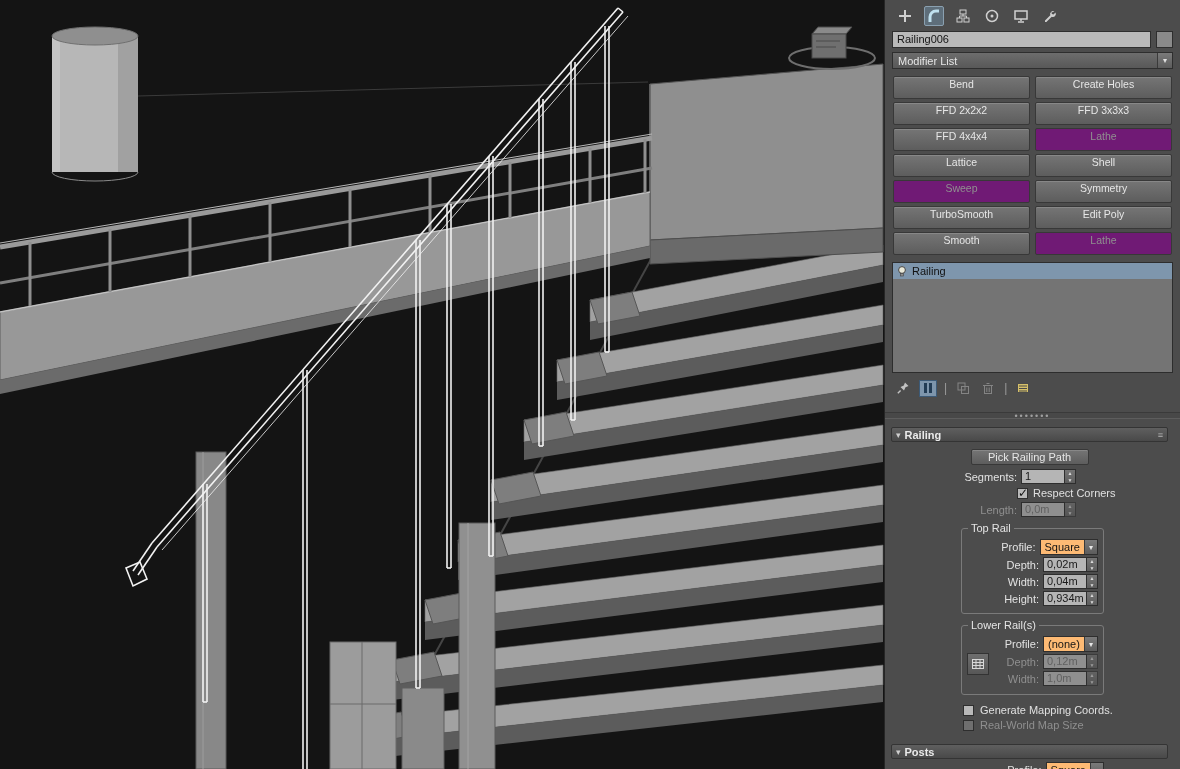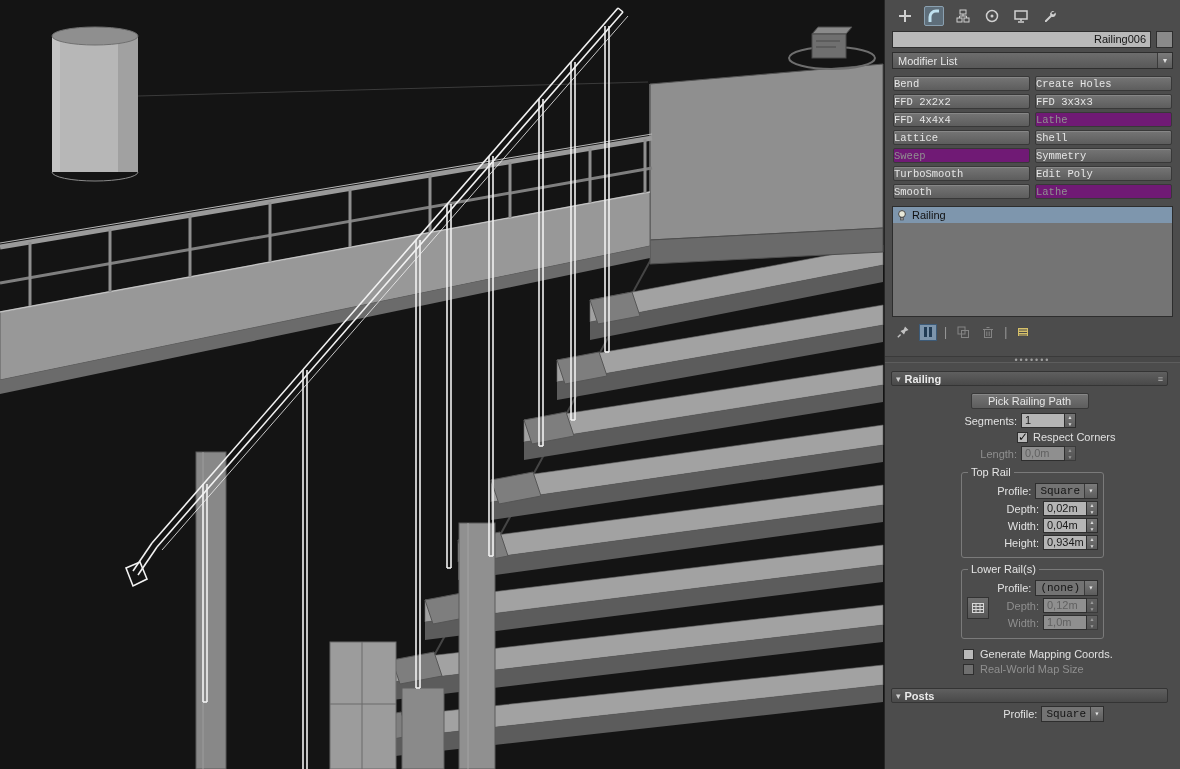--- a/index.html
+++ b/index.html
@@ -15,33 +15,33 @@
   
   .cmd-panel { position:absolute; left:884px; top:0; width:296px; height:769px;
                background:#4c4c4c; border-left:1px solid #262626; color:#e0e0e0; overflow:hidden; }
 
   .tabs { display:flex; align-items:center; gap:9px; padding:6px 10px 3px 10px; height:28px; }
   .tab { width:20px; height:20px; display:flex; align-items:center; justify-content:center; border:1px solid transparent; border-radius:2px; }
   .tab.active { background:#5e6e7a; border:1px solid #8aa0b0; }
 
   .name-row { display:flex; gap:5px; padding:3px 7px 2px 7px; align-items:center; }
   .obj-name { flex:1; height:17px; line-height:15px; background:#b9b9b9; color:#141414;
-              border:1px solid #2e2e2e; padding:0 4px;text-align:right; }
+              border:1px solid #2e2e2e; padding:0 4px; }
   .color-swatch { width:17px; height:17px; background:#8a8a8a; border:1px solid #2e2e2e; }
 
   .modlist { display:flex; margin:2px 7px; height:17px; border:1px solid #2e2e2e;
              background:linear-gradient(#6d6d6d,#585858); align-items:center; }
   .modlist .lbl { flex:1; padding:8px 5px; color:#e6e6e6; }
   .modlist .dd-ar { width:15px; text-align:center; font-size:8px; color:#e0e0e0;
                     border-left:1px solid #3a3a3a; background:linear-gradient(#7a7a7a,#5c5c5c); line-height:15px; }
 
   .mod-grid { display:grid; grid-template-columns:1fr 1fr; gap:3px 5px; margin:7px 8px 2px 8px; }
-  .mbtn { height:15px; line-height:14px; text-align:left; font-size:10.5px; color:#e6e6e6;
+  .mbtn { height:23px; line-height:14px; text-align:center; font-size:10.5px; color:#e6e6e6;
           background:linear-gradient(#757575,#5d5d5d); border:1px solid #383838; border-radius:2px;
-          box-shadow:inset 0 1px 0 rgba(255,255,255,.14); overflow:hidden; white-space:nowrap;font-family:Liberation Mono, monospace; }
+          box-shadow:inset 0 1px 0 rgba(255,255,255,.14); overflow:hidden; white-space:nowrap; }
   .mbtn.disabled { color:#909090; background:#701a75; box-shadow:none; }
 
   .stack { margin:7px 7px 0 7px; height:111px; background:#747474; border:1px solid #2d2d2d; overflow:hidden; }
   .stack-row { height:16px; display:flex; align-items:center; gap:4px; padding:0 3px; color:#111; }
   .stack-row.checked { background:#7e96ad; border-bottom:1px solid #5a7austin; }
   .stack-row.checked { background:#7e96ad; }
 
   .stack-tools { display:flex; align-items:center; gap:7px; padding:4px 9px 0 9px; height:26px; }
   .tool { width:18px; height:17px; display:flex; align-items:center; justify-content:center; border:1px solid transparent; }
   .tool.active { background:#7d95ac; border:1px solid #3c5a77; }
@@ -68,21 +68,21 @@
   .prow { display:flex; align-items:center; margin:3px 0; }
   .prow .plabel { flex:1; text-align:right; padding-right:4px; color:#e2e2e2; }
   .num { width:44px; height:15px; line-height:13px; background:#b5b5b5; color:#1a1a1a;
          border:1px solid #2e2e2e; padding:0 3px; }
   .spin { display:inline-flex; flex-direction:column; width:11px; height:15px;
           border:1px solid #2e2e2e; border-left:none; background:linear-gradient(#757575,#5d5d5d); }
   .spin i { height:7px; font-style:normal; text-align:center; color:#ddd; }
   .spin i.up::after { content:"▲"; font-size:5px; line-height:6px; display:block; }
   .spin i.dn::after { content:"▼"; font-size:5px; line-height:6px; display:block; }
 
-  .dd { display:inline-flex; height:16px; border:1px solid #2e2e2e; background:#737373; color:#141414;font-family:Liberation Mono, monospace; }
+  .dd { display:inline-flex; height:16px; border:1px solid #2e2e2e; background:#fdba74; color:#141414; }
   .dd .v { min-width:40px; padding:0 4px; line-height:14px; }
   .dd .ar { width:13px; text-align:center; background:linear-gradient(#7a7a7a,#5c5c5c); color:#e8e8e8; border-left:1px solid #3a3a3a; }
   .dd .ar::after { content:"▾"; font-size:8px; line-height:14px; }
 
   .cb { width:11px; height:11px; background:#b9b9b9; border:1px solid #2e2e2e; display:inline-block;
         position:relative; flex:none; }
   .cb.checked::after { content:"✓"; position:absolute; left:0px; top:-3px; font-size:12px; color:#101010; font-weight:bold; }
 
   .row-main { padding-right:92px; }
   .row-respect { padding-left:126px; gap:5px;text-align:center; }

